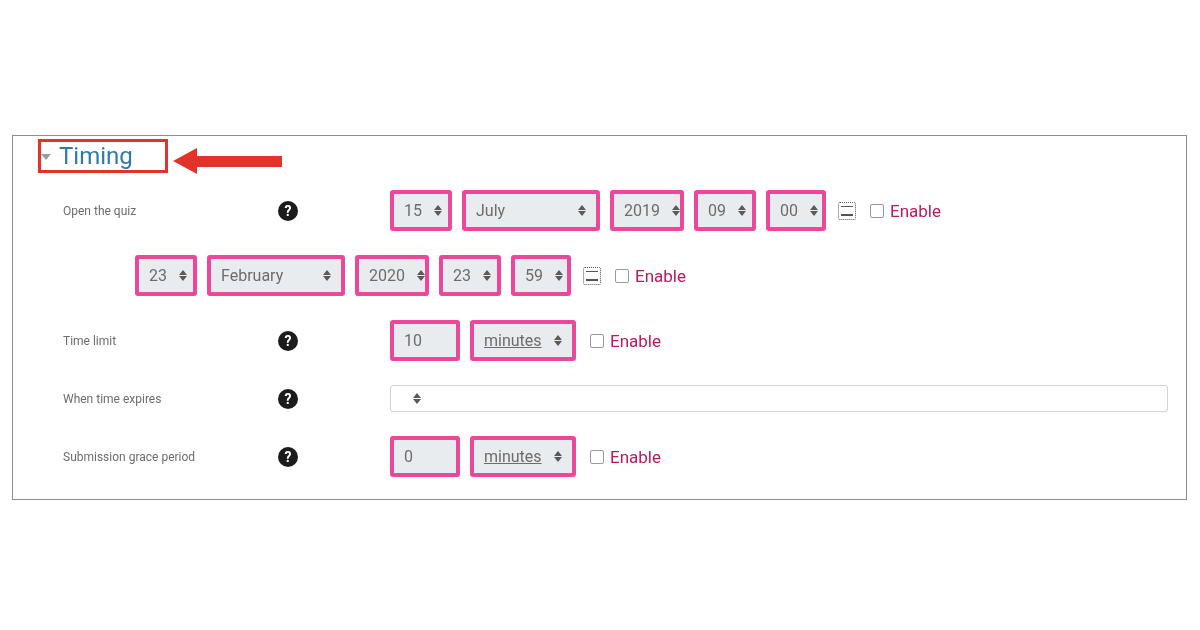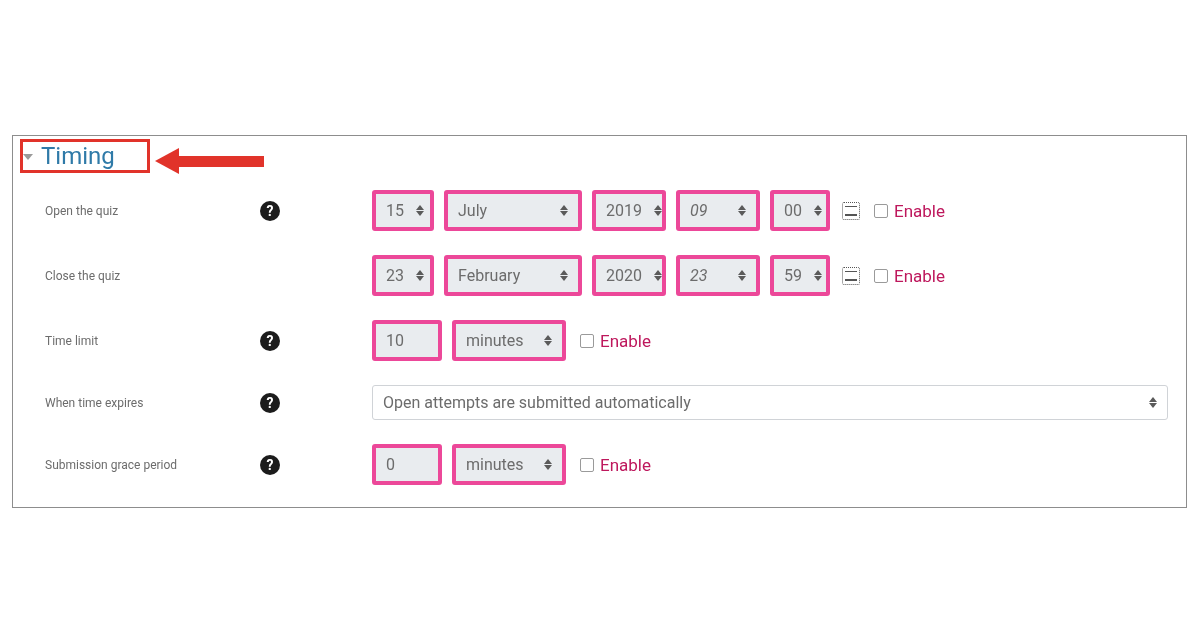--- a/index.html
+++ b/index.html
@@ -12,21 +12,21 @@
     font-family: -apple-system, BlinkMacSystemFont, "Segoe UI", Roboto, Arial, sans-serif;
     font-size: 16px;
     color: #6c6c6c;
   }
   .panel {
     position: absolute;
     left: 12px;
     top: 135px;
     width: 1175px;
     border: 1px solid #8d8d8d;
-    padding: 6px 10px 18px 10px;
+    padding: 6px 10px 18px 28px;
     background: #fff;
   }
   .section-header {
     display: flex;
     align-items: center;
     gap: 4px;
     margin-bottom: 18px;
     position: relative;
   }
   .caret {
@@ -140,24 +140,24 @@
   .updown .tri-dn {
     width: 0; height: 0;
     border-left: 4px solid transparent;
     border-right: 4px solid transparent;
     border-top: 5px solid #5a5a5a;
   }
 
   .sel.day    { width: 62px; }
   .sel.month  { width: 138px; }
   .sel.year   { width: 74px; }
-  .sel.hour   { width: 84px; font-style: italic; }
+  .sel.hour   { width: 62px; }
   .sel.minute { width: 60px; }
   .sel.num    { width: 70px; }
-  .sel.unit   { width: 114px; }
+  .sel.unit   { width: 106px; text-decoration: underline; }
   .sel.full   {
     flex: 1;
     background: #fff;
     border: 1px solid #d0d3d7;
     justify-content: space-between;
     margin-right: 8px;
   }
   .sel.full .txt { color: #6c6c6c; }
 
   .cal-icon {
@@ -256,23 +256,20 @@
         </span>
       <span class="cal-icon"></span>
       <label class="enable">
         <span class="chk"></span>
         <span>Enable</span>
       </label>
     </div>
   </div>
 
   <div class="row">
-    <div class="label-col">
-      <span class="label-text">Close the quiz</span>
-    </div>
     <div class="controls-col">
       <span class="sel day">
           <span class="txt">23</span>
           <span class="updown">
             <span class="tri-up"></span>
             <span class="tri-dn"></span>
           </span>
         </span>
       <span class="sel month">
           <span class="txt">February</span>
@@ -333,21 +330,20 @@
     </div>
   </div>
 
   <div class="row">
     <div class="label-col">
       <span class="label-text">When time expires</span>
       <span class="help-icon">?</span>
     </div>
     <div class="controls-col">
       <span class="sel full">
-        <span class="txt">Open attempts are submitted automatically</span>
         <span class="updown">
             <span class="tri-up"></span>
             <span class="tri-dn"></span>
           </span>
       </span>
     </div>
   </div>
 
   <div class="row">
     <div class="label-col">

